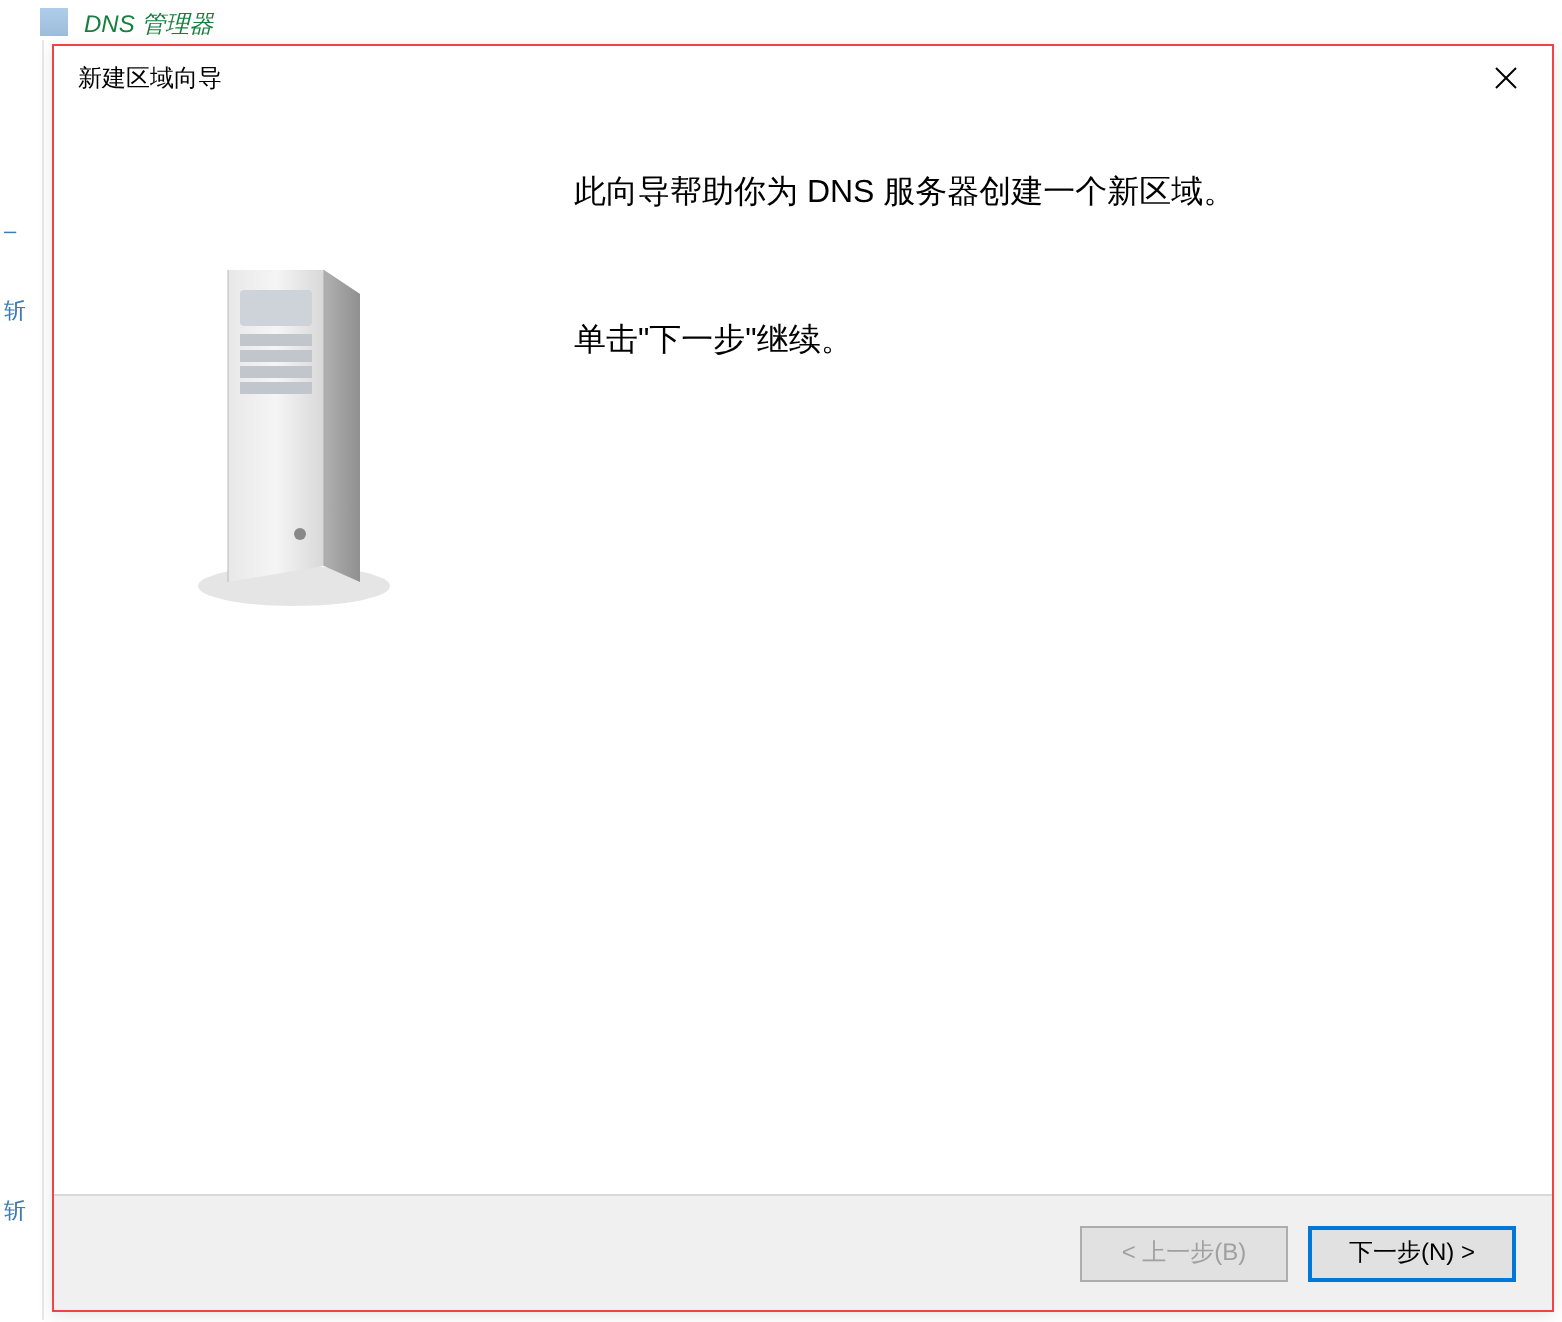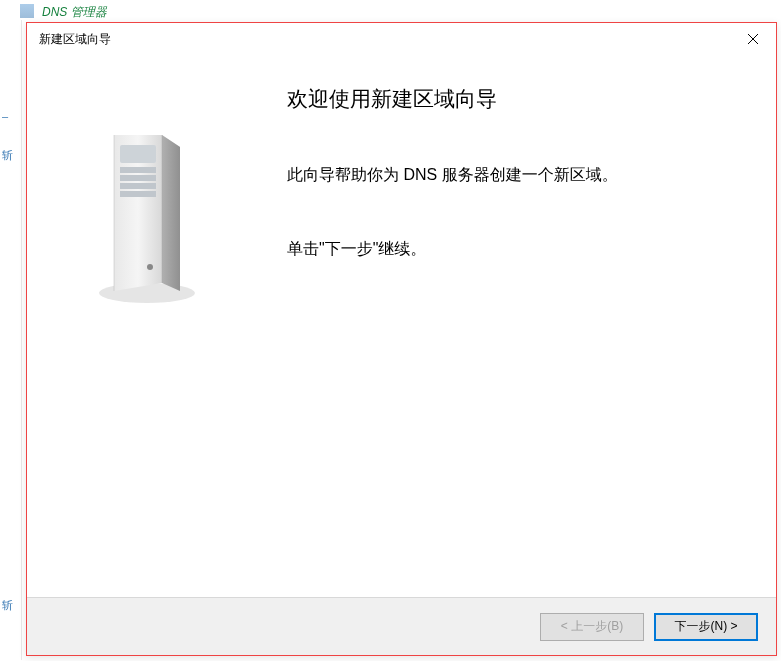--- a/index.html
+++ b/index.html
@@ -217,21 +217,20 @@
         <rect x="28" y="52" width="36" height="6" fill="#c0c6cc"></rect>
         <rect x="28" y="60" width="36" height="6" fill="#c0c6cc"></rect>
         <rect x="28" y="68" width="36" height="6" fill="#c0c6cc"></rect>
         <rect x="28" y="76" width="36" height="6" fill="#c0c6cc"></rect>
         <circle cx="58" cy="152" r="3" fill="#888"></circle>
         <line x1="22" y1="20" x2="22" y2="176" stroke="#b8b8b8" stroke-width="0.5"></line>
         <line x1="70" y1="20" x2="70" y2="168" stroke="#a8a8a8" stroke-width="0.5"></line>
       </svg>
     </div>
     <div class="right-text">
-      <h1 class="wizard-heading">欢迎使用新建区域向导</h1>
       <p class="wizard-para">此向导帮助你为 DNS 服务器创建一个新区域。</p>
       <p class="wizard-para" style="margin-top:50px;">单击"下一步"继续。</p>
     </div>
   </div>
 
   <div class="button-bar">
     <button class="wizard-btn" disabled="">&lt; 上一步(B)</button>
     <button class="wizard-btn default">下一步(N) &gt;</button>
   </div>
 </div>

